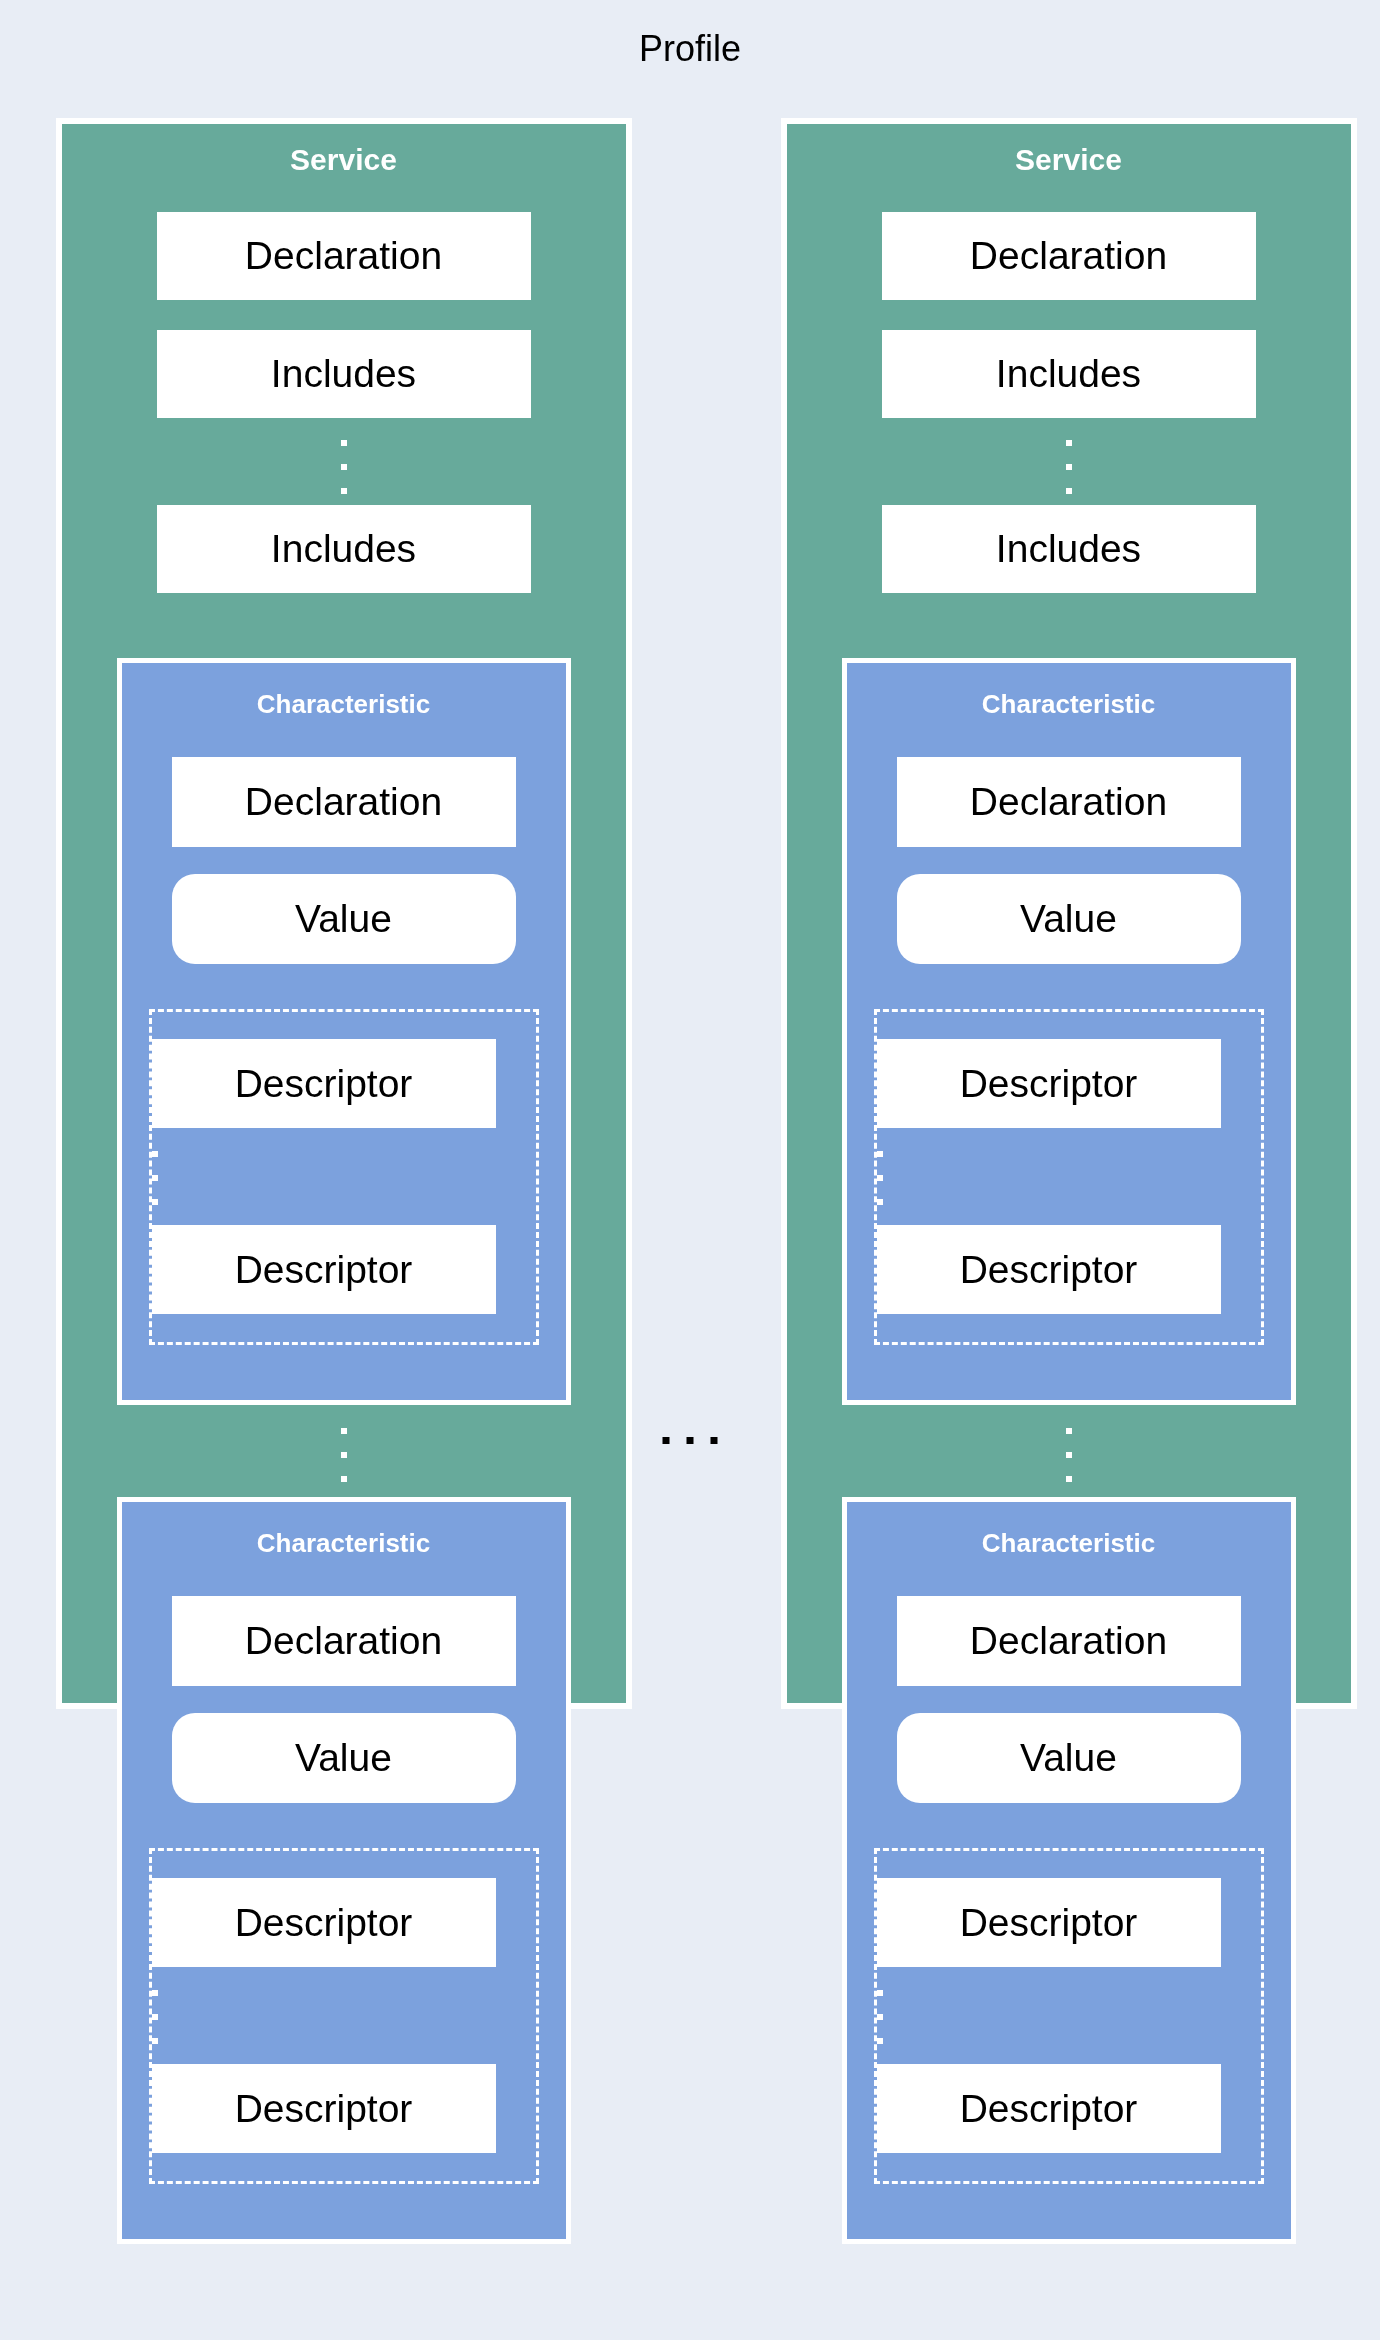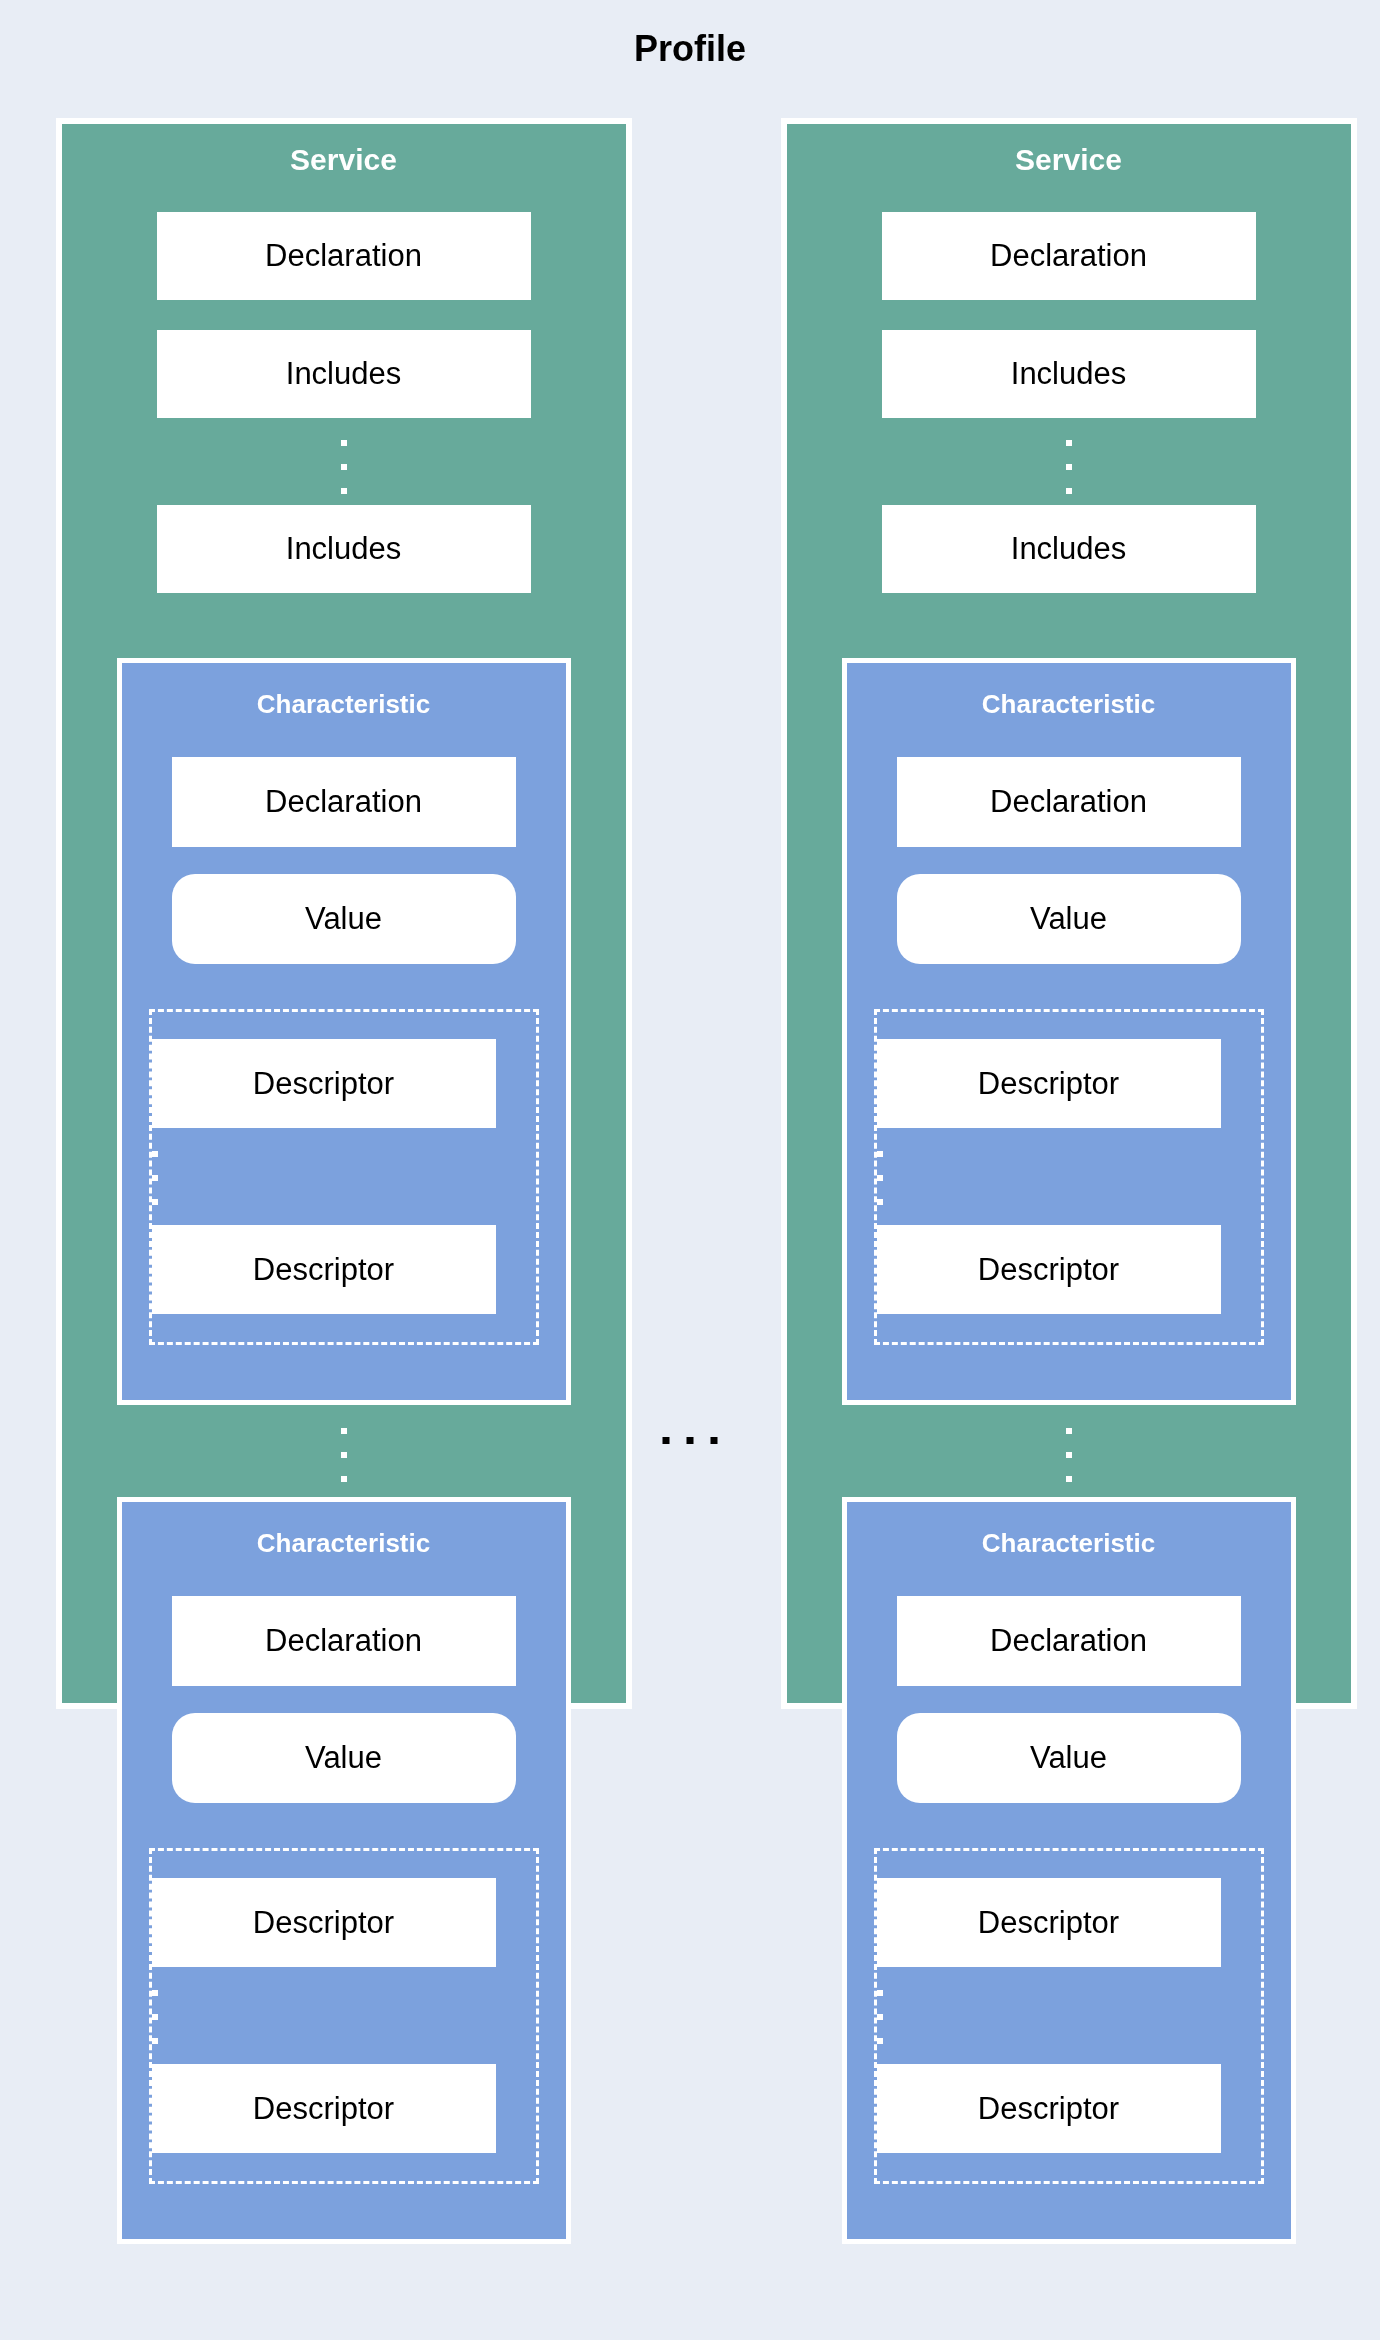--- a/index.html
+++ b/index.html
@@ -15,21 +15,21 @@
     width: 1380px; height: 2340px;
     background: var(--background);
     font-family: "Liberation Sans", sans-serif;
     position: relative;
     overflow: hidden;
   }
   .page-title {
     padding-top: 28px;
     text-align: center;
     font-size: 36px;
-    font-weight: bold;
+    font-weight: normal;
     line-height: 42px;
     color: var(--text-dark);
   }
   .panels {
     position: absolute;
     top: 118px;
     left: 0;
     width: 100%;
     display: flex;
     justify-content: center;
@@ -50,21 +50,21 @@
     font-size: 30px;
     line-height: 36px;
     font-weight: bold;
     color: var(--text-light);
   }
   .wbox {
     width: 374px;
     height: 88px;
     background: var(--box-fill);
     color: var(--text-dark);
-    font-size: 31px;
+    font-size: 39px;
     display: flex;
     align-items: center;
     justify-content: center;
     flex-shrink: 0;
   }
   .svc-declaration { margin-top: 34px; }
   .svc-includes-first { margin-top: 30px; }
   .svc-includes-last { margin-top: 11px; }
   .vdots {
     margin-top: 22px;

